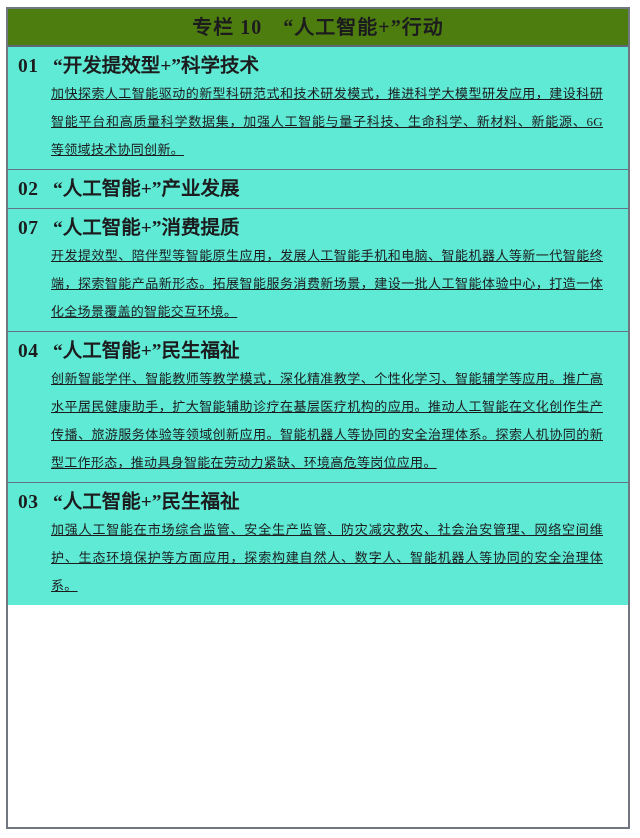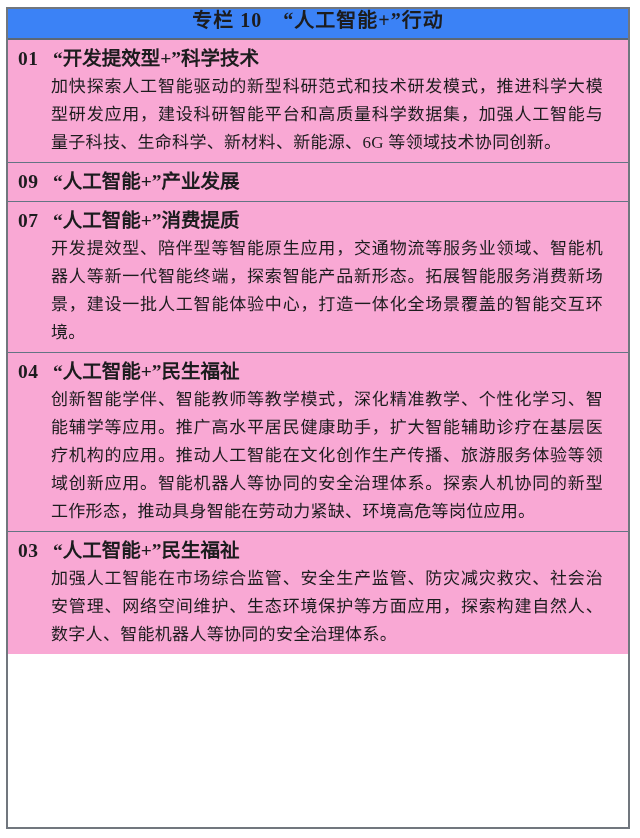--- a/index.html
+++ b/index.html
@@ -21,34 +21,34 @@
     position: absolute;
     left: 6px;
     top: 7px;
     width: 624px;
     height: 822px;
     border: 2px solid #71777e;
     box-sizing: border-box;
     overflow: hidden;
   }
   .panel-header {
-    background: #3b82f6;
+    background: #4d7c0f;
     border-bottom: 2px solid #5c6876;
     text-align: center;
     font-size: 20px;
     font-weight: bold;
     line-height: 23px;
-    padding: 0 4px 6px 4px;
+    padding: 7px 4px 6px 4px;
     letter-spacing: 1px;
   }
   .panel-body {
     background: #d2eafb;
   }
   .section {
-    background: #f9a8d4;
+    background: #5eead4;
     padding: 5px 23px 5px 10px;
     border-bottom: 1px solid #647484;
   }
   .section:last-child {
     border-bottom: none;
   }
   .sec-head {
     display: flex;
     align-items: baseline;
     font-size: 19.5px;
@@ -60,25 +60,26 @@
     flex: 0 0 26px;
     margin-right: 9px;
     font-family: "Liberation Serif", "DejaVu Serif", serif;
     letter-spacing: 0.5px;
   }
   .sec-title {
     flex: 1;
   }
   .sec-text {
     margin: 0 2px 0 33px;
-    font-size: 17px;
+    font-size: 13px;
     line-height: 28px;
     text-align: justify;
     text-justify: inter-ideograph;
     letter-spacing: 0.3px;
+    text-decoration: underline;
   }
 </style>
 </head>
 <body>
 
 <div class="page">
   <div class="panel">
 
     <div class="panel-header">专栏 10　“人工智能+”行动</div>
 
@@ -87,31 +88,31 @@
       <div class="section">
         <div class="sec-head">
           <span class="sec-num">01</span>
           <span class="sec-title">“开发提效型+”科学技术</span>
         </div>
         <p class="sec-text">加快探索人工智能驱动的新型科研范式和技术研发模式，推进科学大模型研发应用，建设科研智能平台和高质量科学数据集，加强人工智能与量子科技、生命科学、新材料、新能源、6G 等领域技术协同创新。</p>
       </div>
 
       <div class="section">
         <div class="sec-head">
-          <span class="sec-num">09</span>
+          <span class="sec-num">02</span>
           <span class="sec-title">“人工智能+”产业发展</span>
         </div>
       </div>
 
       <div class="section">
         <div class="sec-head">
           <span class="sec-num">07</span>
           <span class="sec-title">“人工智能+”消费提质</span>
         </div>
-        <p class="sec-text">开发提效型、陪伴型等智能原生应用，交通物流等服务业领域、智能机器人等新一代智能终端，探索智能产品新形态。拓展智能服务消费新场景，建设一批人工智能体验中心，打造一体化全场景覆盖的智能交互环境。</p>
+        <p class="sec-text">开发提效型、陪伴型等智能原生应用，发展人工智能手机和电脑、智能机器人等新一代智能终端，探索智能产品新形态。拓展智能服务消费新场景，建设一批人工智能体验中心，打造一体化全场景覆盖的智能交互环境。</p>
       </div>
 
       <div class="section">
         <div class="sec-head">
           <span class="sec-num">04</span>
           <span class="sec-title">“人工智能+”民生福祉</span>
         </div>
         <p class="sec-text">创新智能学伴、智能教师等教学模式，深化精准教学、个性化学习、智能辅学等应用。推广高水平居民健康助手，扩大智能辅助诊疗在基层医疗机构的应用。推动人工智能在文化创作生产传播、旅游服务体验等领域创新应用。智能机器人等协同的安全治理体系。探索人机协同的新型工作形态，推动具身智能在劳动力紧缺、环境高危等岗位应用。</p>
       </div>
 

